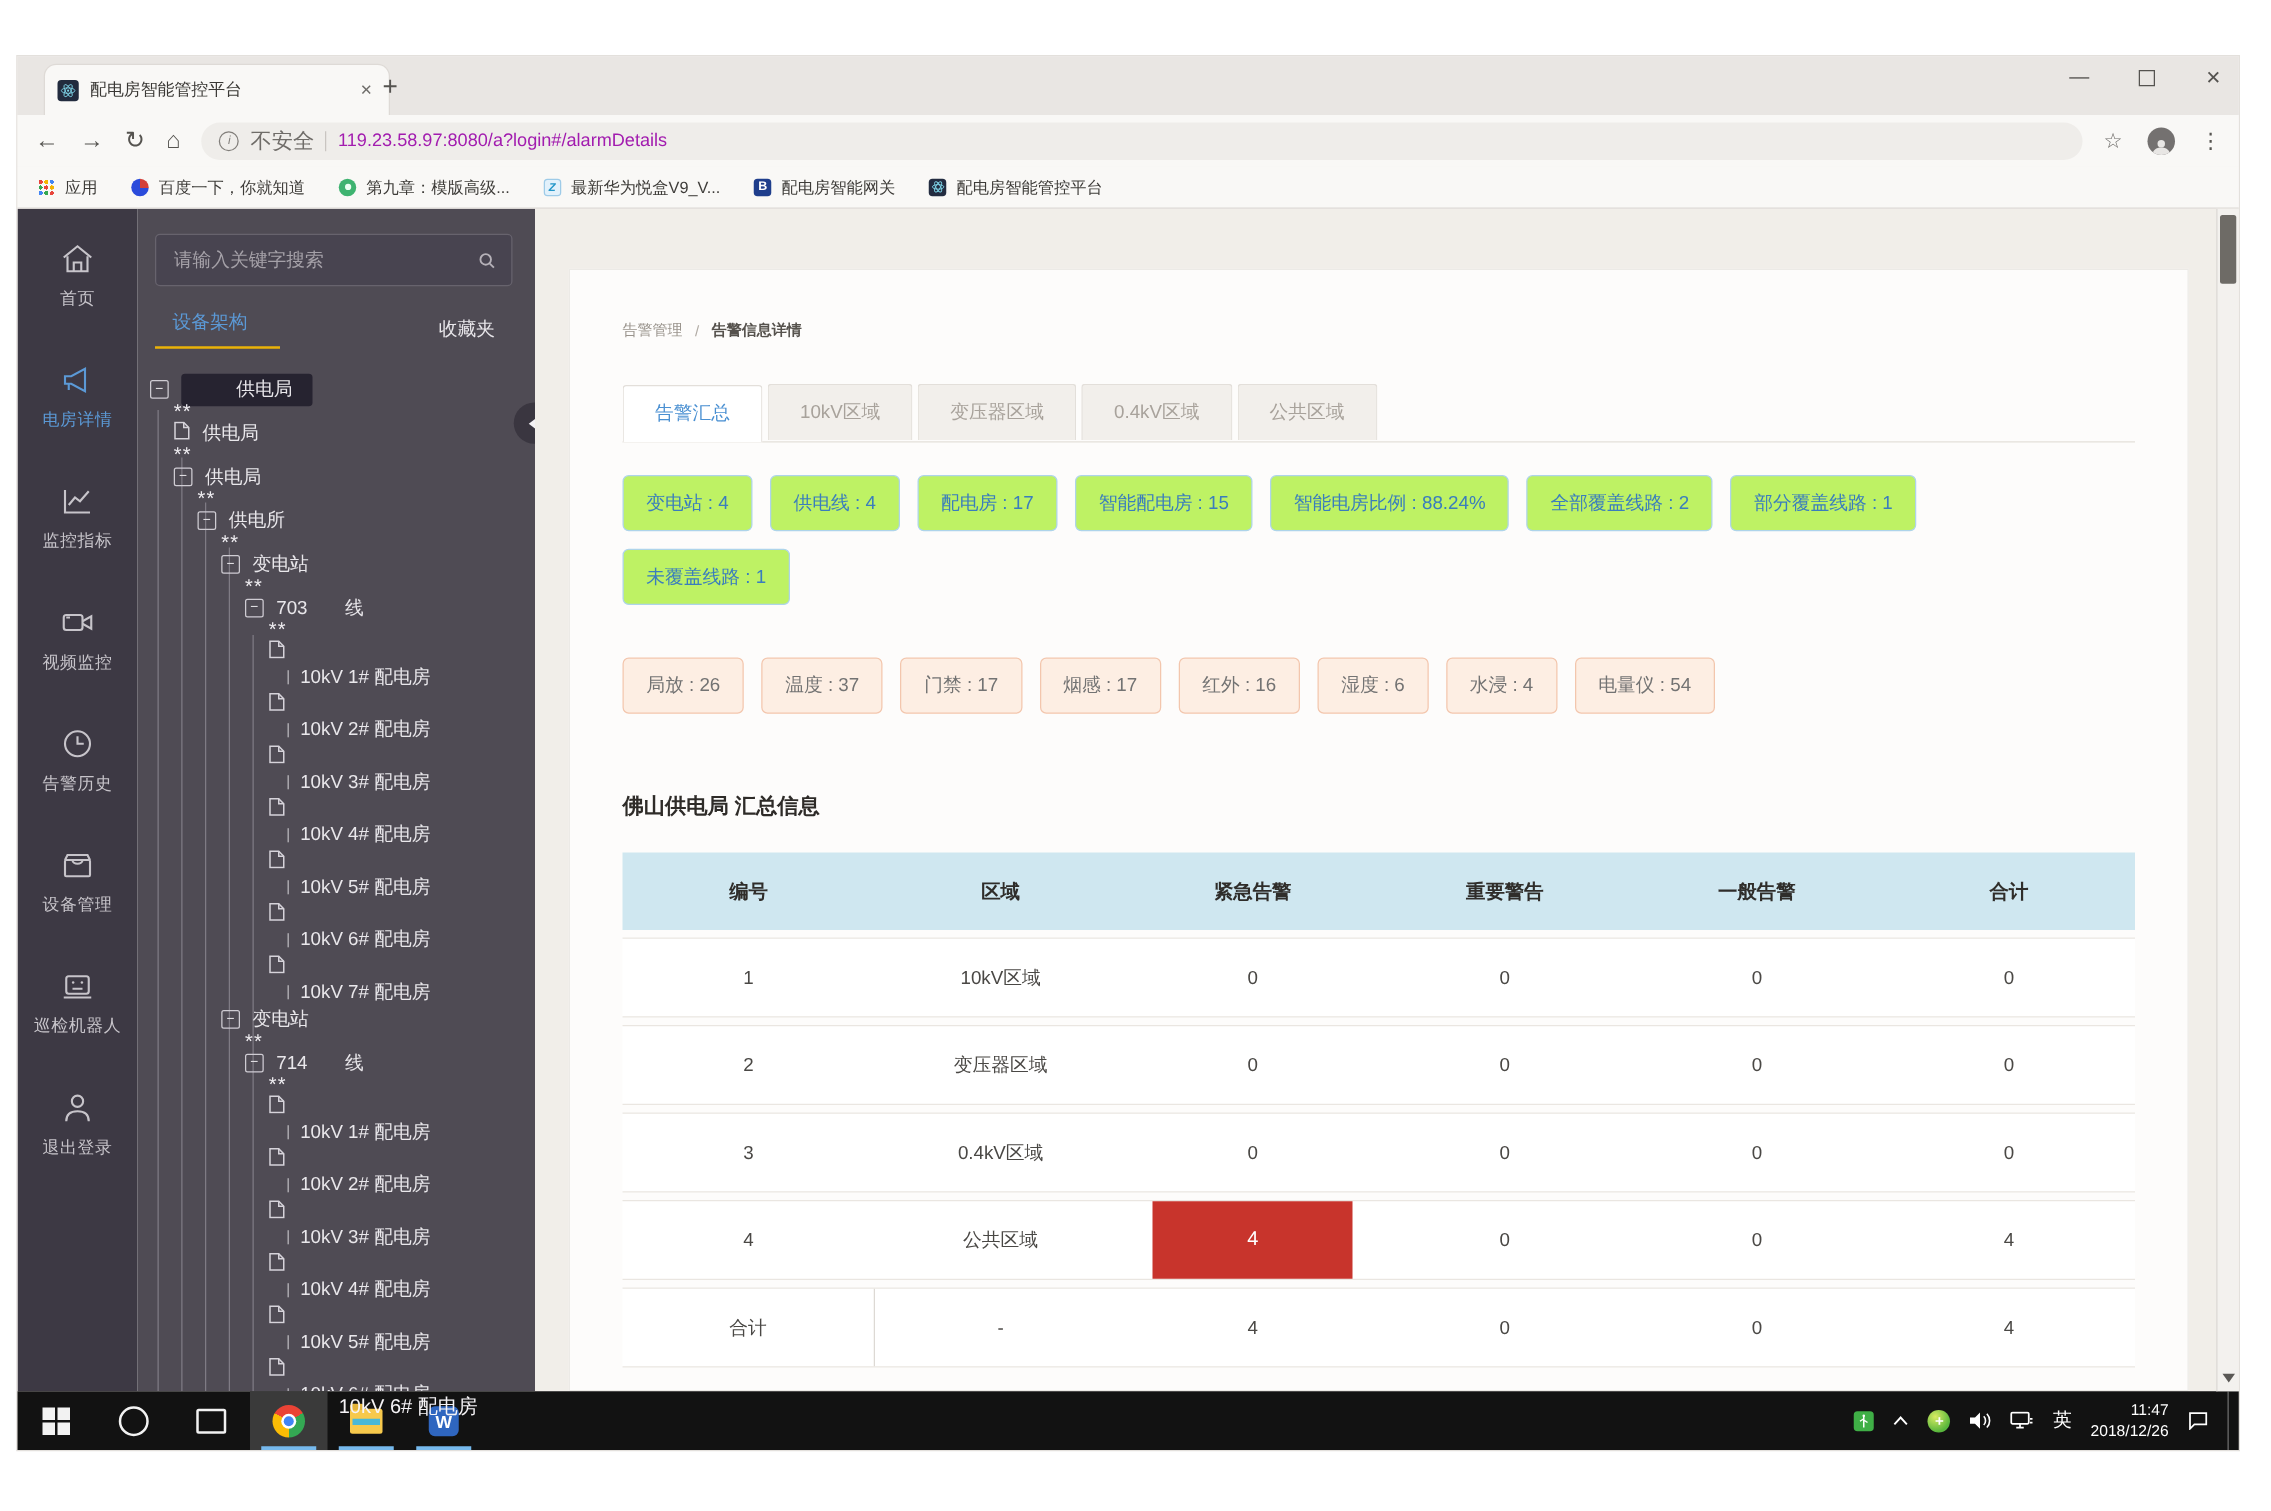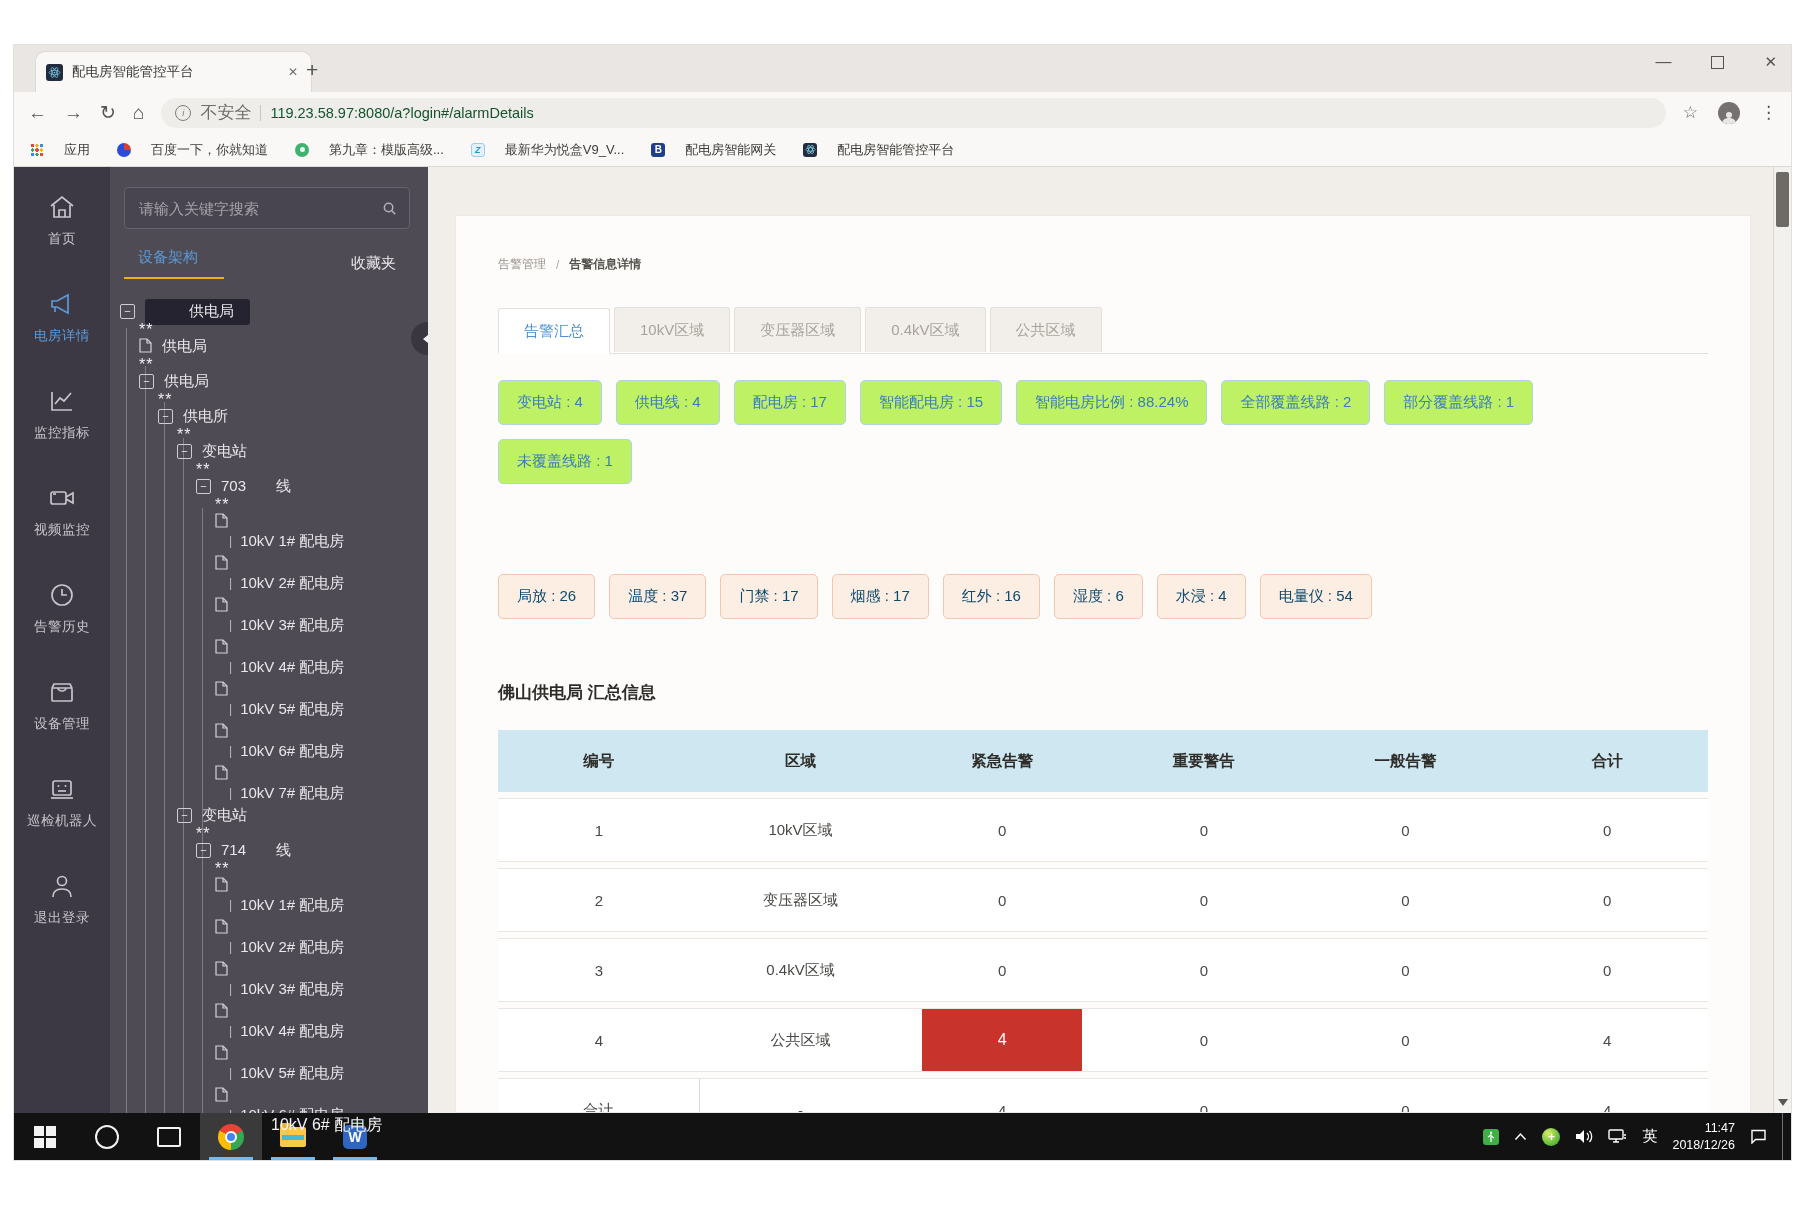--- a/index.html
+++ b/index.html
@@ -22,29 +22,29 @@
   .wc-max{width:11px;height:11px;border:1.5px solid #555350;}
   .wc-close{font-size:15px;}
 
   .toolbar{position:absolute;left:0;top:47px;right:0;height:41px;background:#f9f8f6;display:flex;align-items:center;padding:0 14px;gap:17px;}
   .navico{font-size:19px;color:#565450;}
   .omnibox{flex:1;height:30px;background:#efedea;border-radius:15px;display:flex;align-items:center;padding:0 14px;gap:9px;}
   .info-ico{width:14px;height:14px;border:1.2px solid #817e7a;border-radius:50%;color:#817e7a;
             font-size:9.5px;display:flex;align-items:center;justify-content:center;font-style:italic;flex:none;}
   .sec-label{font-size:17px;color:#6f6c68;}
   .omni-div{width:1px;height:16px;background:#c9c5c1;}
-  .url{font-size:14.5px;color:#14532d;}
+  .url{font-size:14.5px;color:#a21caf;}
   .tb-right{display:flex;align-items:center;gap:20px;}
   .star{font-size:17px;color:#6b6966;}
   .avatar{width:22px;height:22px;border-radius:50%;background:#747170;overflow:hidden;display:flex;align-items:flex-end;justify-content:center;}
   .menu3{font-size:17px;color:#565450;letter-spacing:0;}
 
   .bookmarks{position:absolute;left:0;top:88px;right:0;height:33px;background:#f9f8f6;border-bottom:1px solid #dcd8d4;
              display:flex;align-items:center;padding:0 16px;gap:27px;}
-  .bm{display:flex;align-items:center;gap:20px;font-size:13px;color:#3e3c39;white-space:nowrap;}
+  .bm{display:flex;align-items:center;gap:8px;font-size:13px;color:#3e3c39;white-space:nowrap;}
   .bm-ico{width:14px;height:14px;flex:none;border-radius:3px;}
   .bm-apps{background:
     radial-gradient(circle 1.7px at 2.5px 2.5px,#e8453c 97%,transparent),
     radial-gradient(circle 1.7px at 7px 2.5px,#f4b400 97%,transparent),
     radial-gradient(circle 1.7px at 11.5px 2.5px,#4285f4 97%,transparent),
     radial-gradient(circle 1.7px at 2.5px 7px,#34a853 97%,transparent),
     radial-gradient(circle 1.7px at 7px 7px,#e8453c 97%,transparent),
     radial-gradient(circle 1.7px at 11.5px 7px,#f4b400 97%,transparent),
     radial-gradient(circle 1.7px at 2.5px 11.5px,#4285f4 97%,transparent),
     radial-gradient(circle 1.7px at 7px 11.5px,#34a853 97%,transparent),
@@ -100,21 +100,21 @@
   .crumb .sep{color:#b0aaa3;}
   .crumb .cur{color:#56524d;font-weight:bold;}
   .ctabs{display:flex;margin-top:34px;border-bottom:1px solid #e3dfda;}
   .ctab{height:44px;line-height:44px;padding:0 25px;font-size:15px;color:#a8a29b;background:#f2efeb;
         border:1px solid #e3dfda;border-bottom:none;margin-right:4px;border-radius:3px 3px 0 0;}
   .ctab.active{background:#fff;color:#4a90d2;position:relative;top:1px;border-bottom:1px solid #fff;}
   .chips{display:flex;flex-wrap:wrap;gap:14px;margin-top:26px;max-width:1170px;}
   .chip{padding:12px 18px;border-radius:5px;font-size:15px;}
   .chip.blue{background:#bef264;border:1px solid #aed4ea;color:#3a7dbd;}
   .chips.alarms{margin-top:42px;}
-  .chip.orange{background:#fdeee3;border:1px solid #f3c6ad;color:#0c4a6e;margin-top:48px;}
+  .chip.orange{background:#fdeee3;border:1px solid #f3c6ad;color:#737373;}
   .sum-title{margin-top:62px;font-size:17px;font-weight:bold;color:#2e2b28;}
   .tbl{margin-top:26px;}
   .tr{display:grid;grid-template-columns:repeat(6,1fr);align-items:center;text-align:center;}
   .thead{height:62px;background:#cfe7f0;font-weight:bold;font-size:15.5px;color:#2f2d2a;margin-bottom:6px;}
   .tbr{height:62px;border-top:1px solid #eae6e1;border-bottom:1px solid #eae6e1;margin-bottom:6px;
        font-size:15px;color:#4a4845;background:#fff;}
   .tbr .cell{height:62px;display:flex;align-items:center;justify-content:center;}
   .redcell{width:160px;height:62px;margin:0 auto;background:#c8342c;color:#fff;font-size:16px;
            display:flex;align-items:center;justify-content:center;}
   .totrow .cell:first-child{border-right:1px solid #ddd9d4;}

